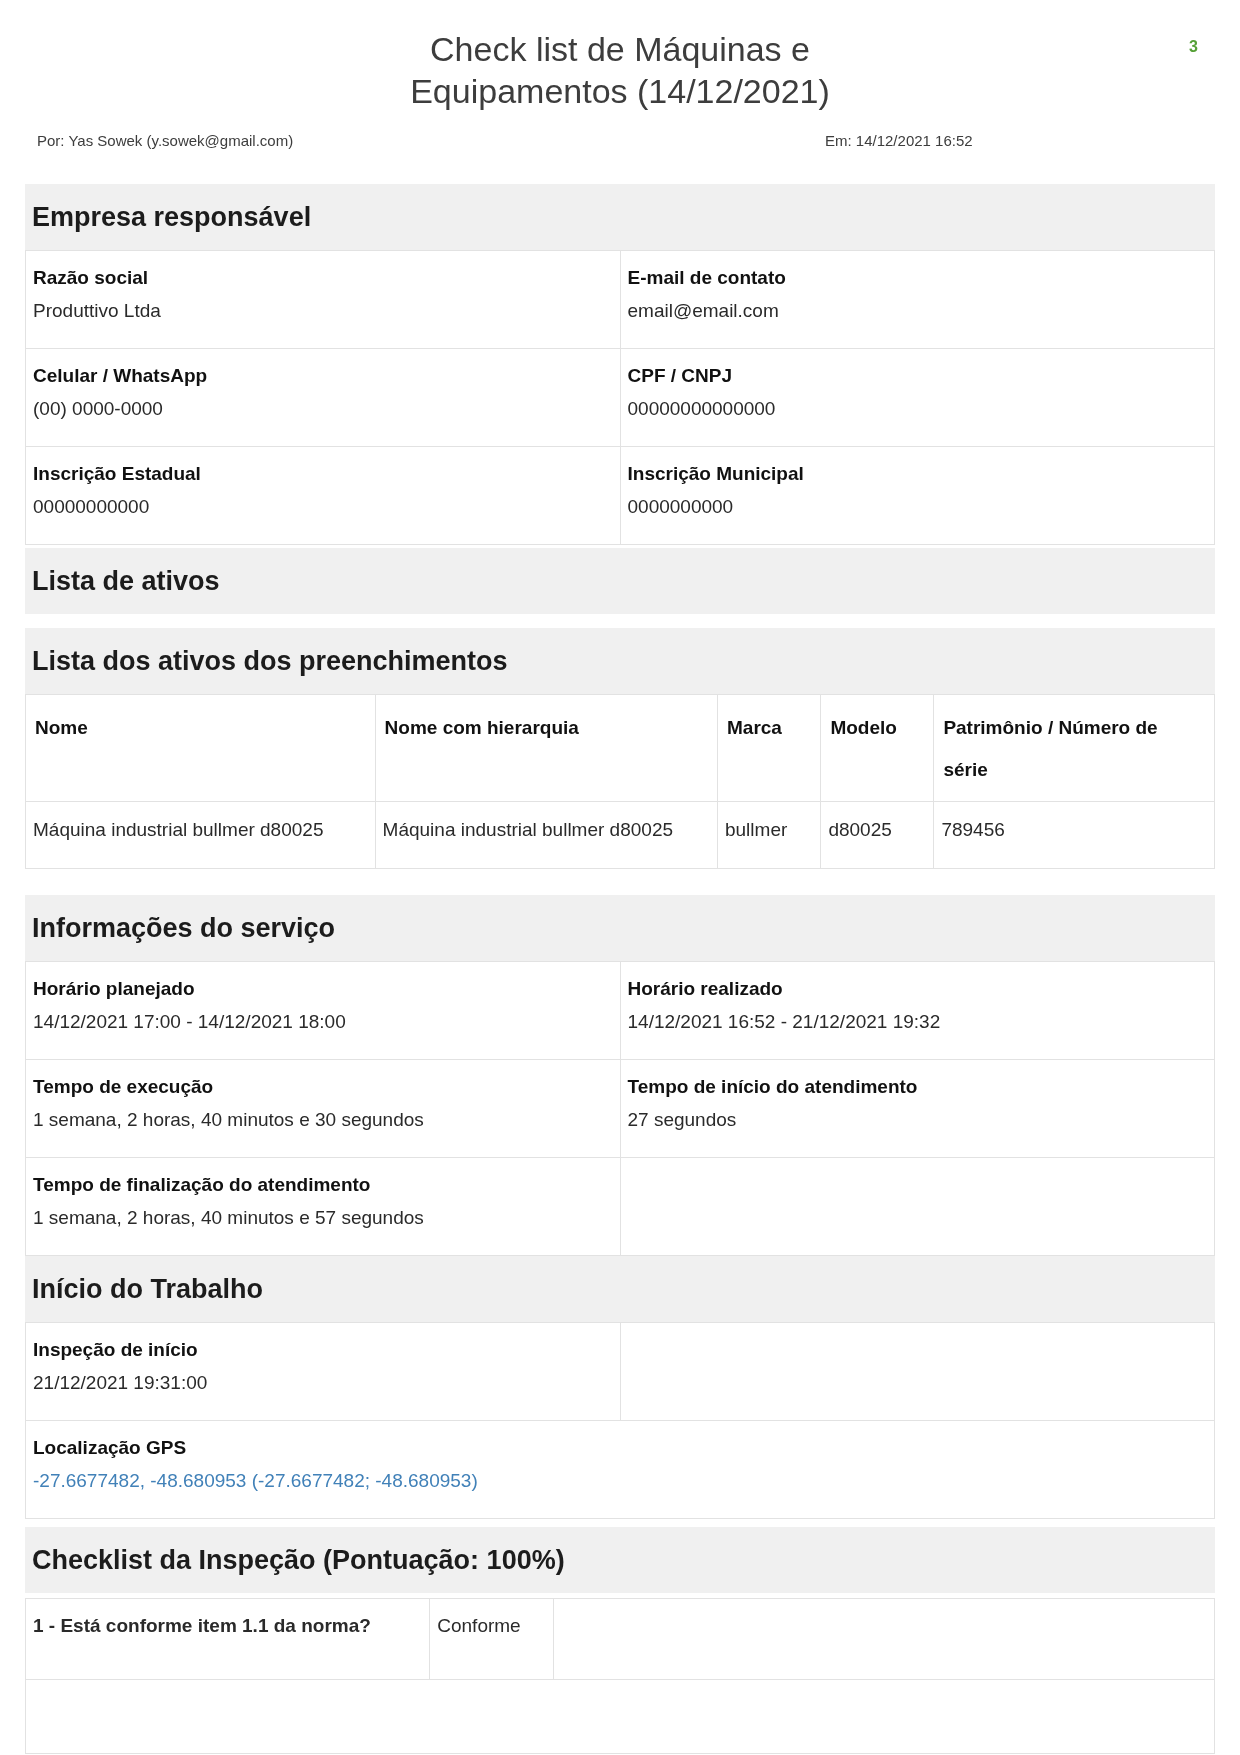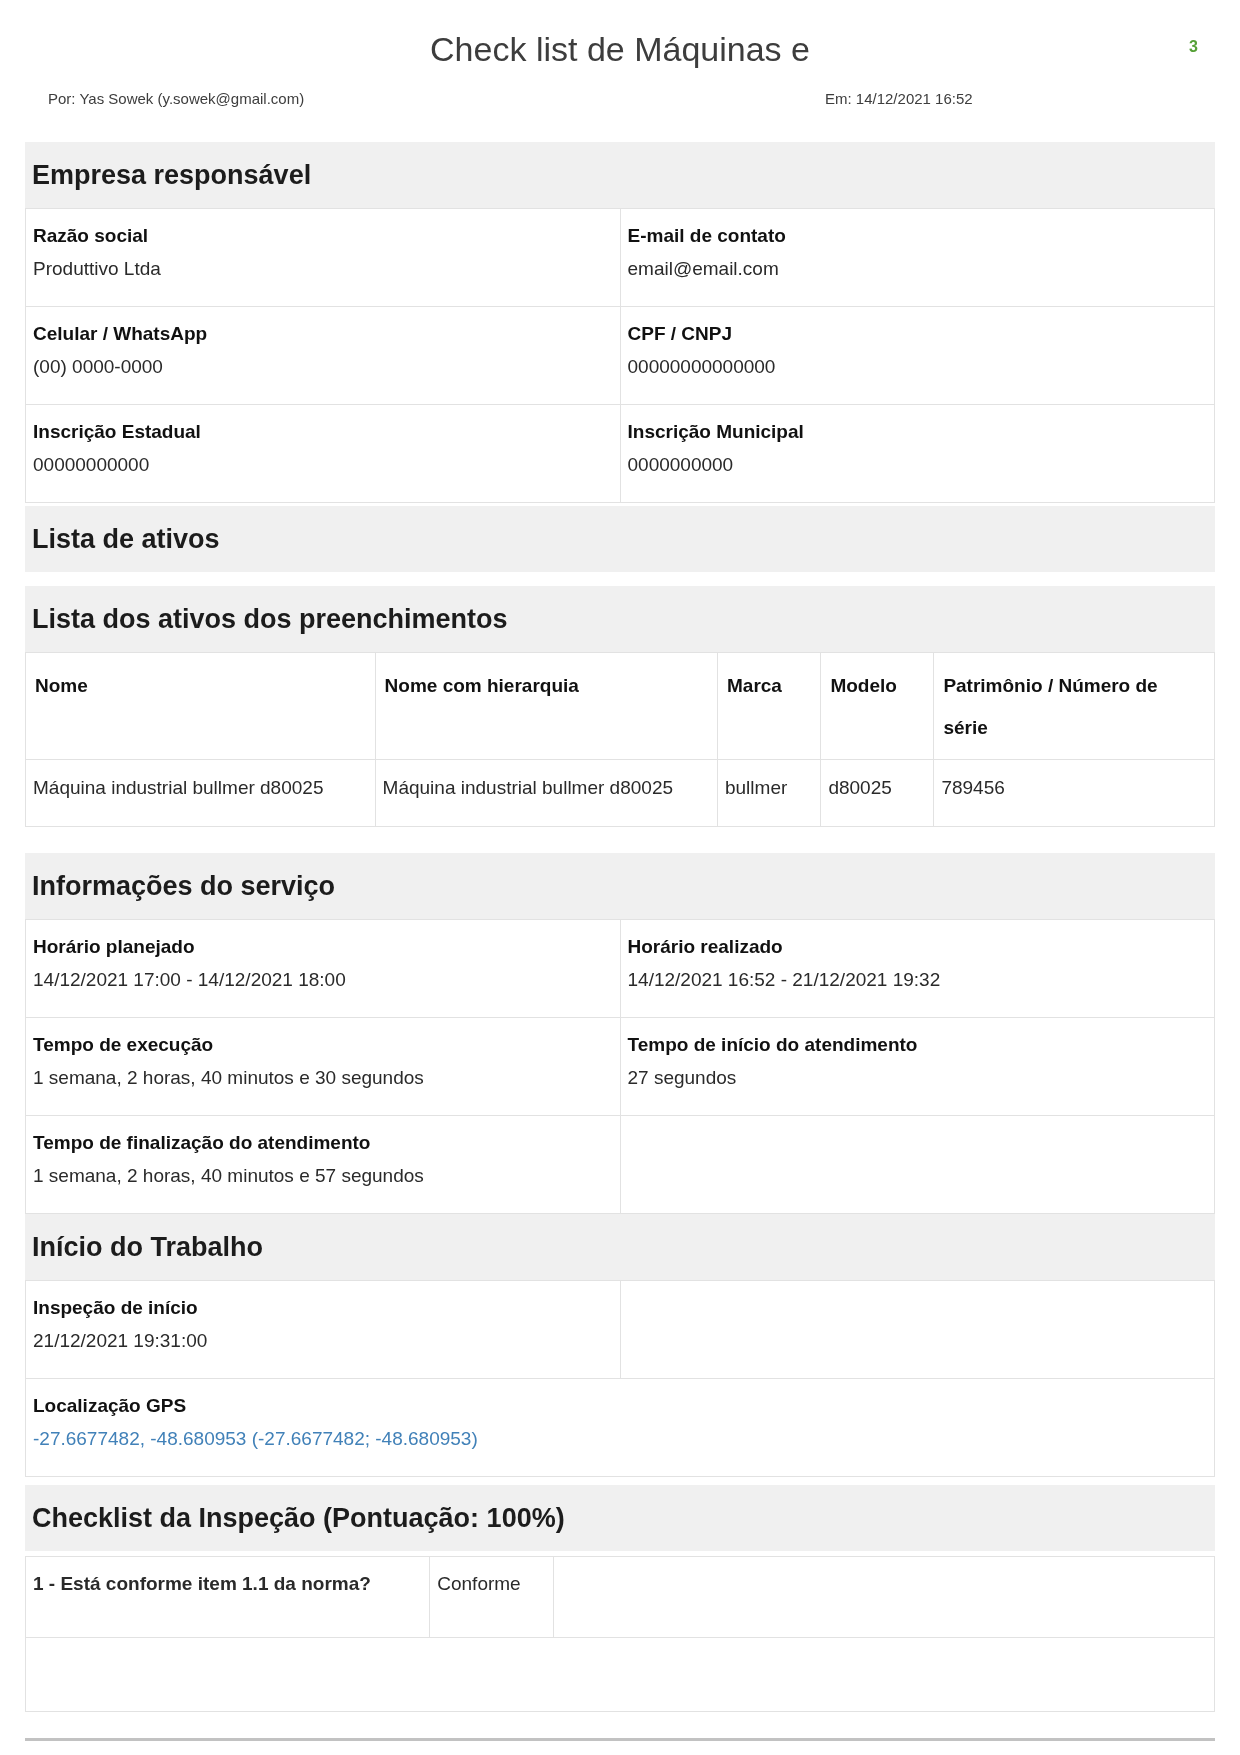--- a/index.html
+++ b/index.html
@@ -19,21 +19,21 @@
     margin:28px 0 16px 0;
     text-align:center;
     font-size:34px;line-height:42px;font-weight:400;
     color:#3d3d3d;
   }
   .byline{
     position:relative;
     margin-top:20px;height:22px;
     font-size:15px;color:#3d3d3d;
   }
-  .byline .by{margin-left:48px;}
+  .byline .by{margin-left:37px;}
   .byline .at{position:absolute;left:825px;top:0;}
   .content{margin:0 25px;width:1190px;}
   .band{
     background:#f0f0f0;
     height:66px;
     display:flex;align-items:center;
     padding-left:7px;box-sizing:border-box;
     font-size:27px;font-weight:bold;color:#1c1c1c;
   }
   .band.first{margin-top:30px;}
@@ -78,20 +78,21 @@
 </style>
 </head>
 <body>
 
 <div class="page">
 
   <div class="page-number">3</div>
 
   <h1 class="title">
     <span style="display:block">Check list de Máquinas e</span>
+    <span style="display:block">Equipamentos (14/12/2021)</span>
   </h1>
 
   <div class="byline">
     <span class="by">Por: Yas Sowek (y.sowek@gmail.com)</span>
     <span class="at">Em: 14/12/2021 16:52</span>
   </div>
 
   <div class="content">
 
     <div class="band first">

